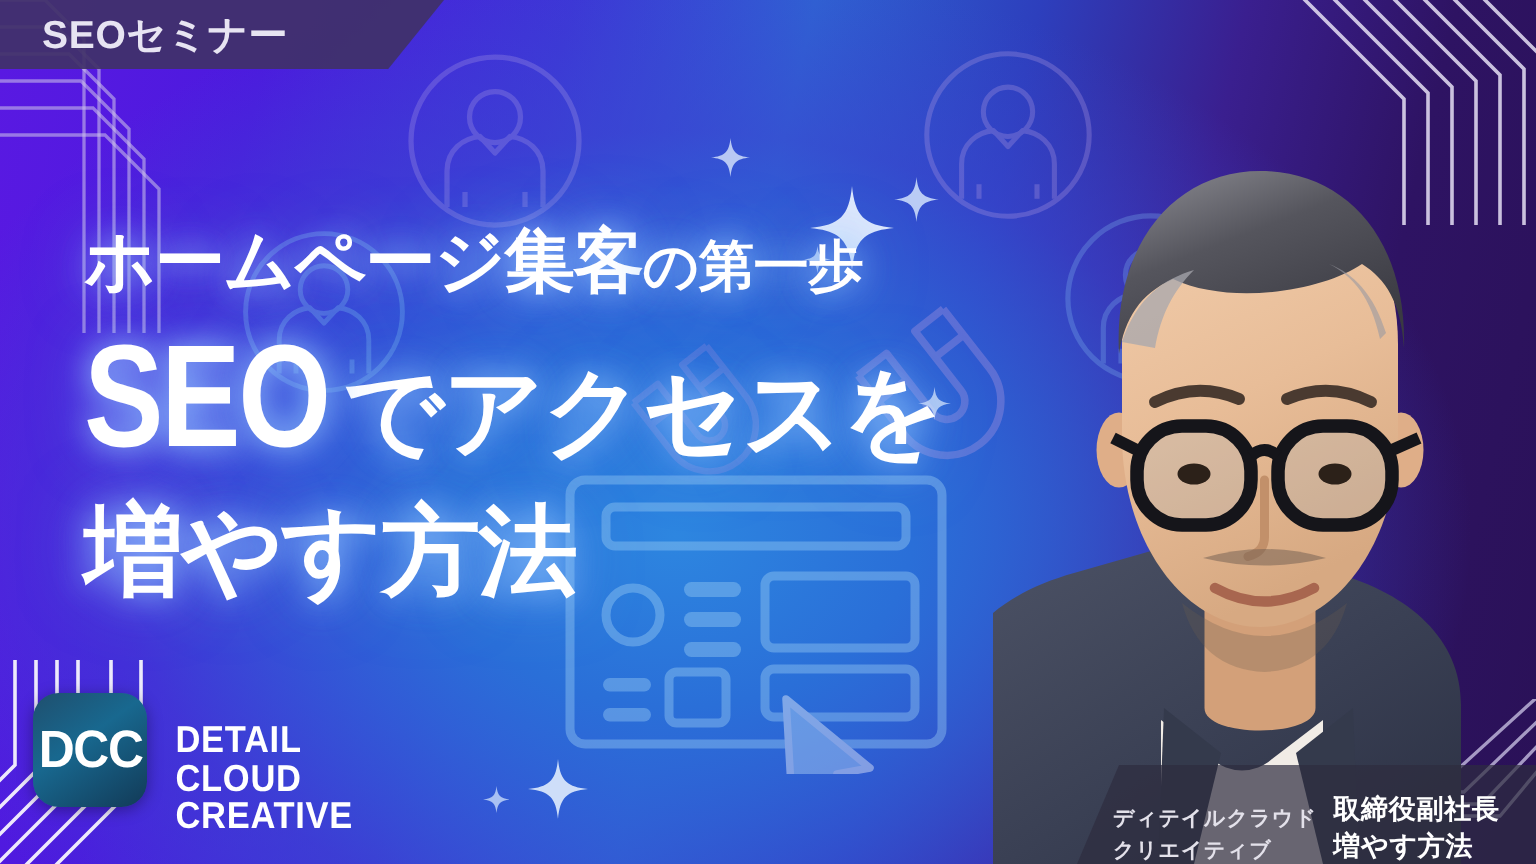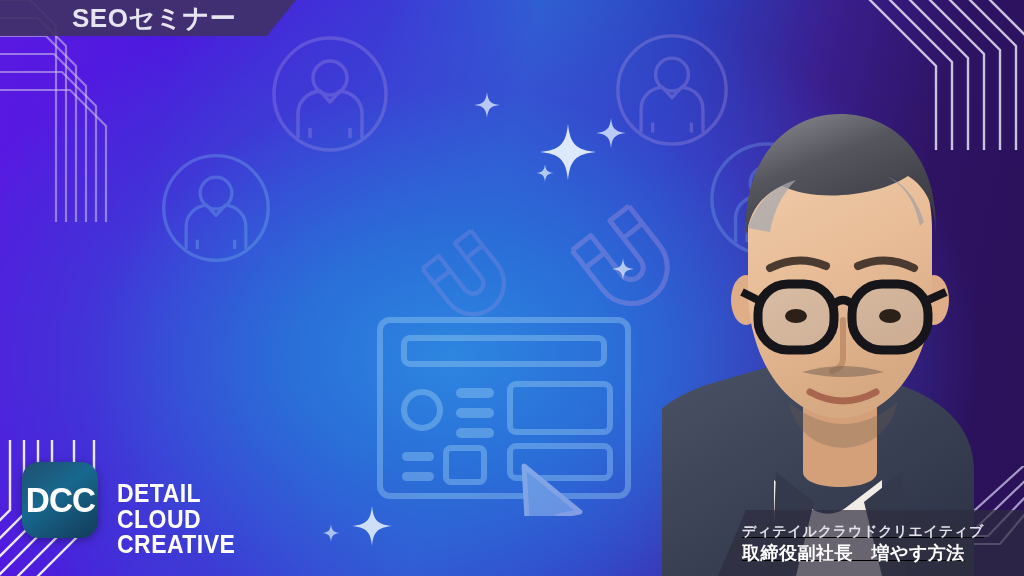--- a/index.html
+++ b/index.html
@@ -35,24 +35,24 @@
   #sparkle-1 { left:540px; top:124px; }
   #sparkle-2 { left:596px; top:118px; }
   #sparkle-3 { left:536px; top:164px; }
   #sparkle-4 { left:612px; top:258px; }
   #sparkle-5 { left:352px; top:506px; }
   #sparkle-6 { left:322px; top:524px; }
   #sparkle-7 { left:474px; top:92px;  }
 
   
   #tag-seminar {
-    position:absolute; left:0; top:0; width:296px; height:36px;
+    position:absolute; left:0; top:0; width:296px; height:46px;
     background:rgba(64,49,104,0.92);
     clip-path:polygon(0 0, 296px 0, 258px 47px, 0 47px);
-    display:flex; align-items:center;padding-left:44px;
+    display:flex; align-items:center;
   }
   #tag-seminar-label {
     margin-left:28px; color:#e7e4f2; font-size:26px; font-weight:700;
     letter-spacing:.5px; line-height:1;
   }
 
   
   #headline { position:absolute; left:56px; top:150px; width:700px; }
   .hl-glow { text-shadow:0 0 22px rgba(150,200,255,.95), 0 0 44px rgba(120,170,255,.55); }
 
@@ -97,23 +97,22 @@
   #logo-wordmark span {
     color:#fff; font-weight:700; font-size:25px; letter-spacing:.5px;
     transform:scaleX(.92); transform-origin:left center;
   }
 
   
   #name-plate {
     position:absolute; right:0; bottom:0; width:306px; height:66px;
     background:rgba(46,44,62,0.70);
     clip-path:polygon(28px 0, 306px 0, 306px 66px, 0 66px);
-    display:flex; flex-direction:column; align-items:flex-start; justify-content:center;
+    display:flex; flex-direction:row; align-items:flex-end; justify-content:center;
     padding-left:24px;
-    text-decoration:underline;
   }
   #name-plate-company {
     color:#e3e1ea; font-size:14px; font-weight:700; letter-spacing:.8px; line-height:1.45;
   }
   #name-plate-person {
     color:#ffffff; font-size:18px; font-weight:700; letter-spacing:.5px; line-height:1.35;
   }
 </style>
 </head>
 <body>
@@ -241,20 +240,31 @@
     <path d="M28 0 C30 20 36 26 56 28 C36 30 30 36 28 56 C26 36 20 30 0 28 C20 26 26 20 28 0Z" fill="#dcecff" opacity=".7"></path>
   </svg>
   <svg class="sparkle" id="sparkle-7" width="26" height="26" viewBox="0 0 56 56">
     <path d="M28 0 C30 20 36 26 56 28 C36 30 30 36 28 56 C26 36 20 30 0 28 C20 26 26 20 28 0Z" fill="#e4f0ff" opacity=".75"></path>
   </svg>
 
   <div id="tag-seminar">
     <span id="tag-seminar-label">SEOセミナー</span>
   </div>
 
+  <div id="headline">
+    <div id="headline-line1" class="hl-glow">
+      <span id="headline-line1-main">ホームページ集客</span>
+      <span id="headline-line1-sub">の第一歩</span>
+    </div>
+    <div id="headline-line2" class="hl-glow">
+      <span id="headline-seo">SEO</span>
+      <span id="headline-line2-rest">でアクセスを</span>
+    </div>
+    <div id="headline-line3" class="hl-glow">増やす方法</div>
+  </div>
 
   <div id="portrait">
     <svg width="362" height="576" viewBox="0 0 362 576" fill="none">
       <defs>
         <linearGradient id="jacketG" x1="0" y1="0" x2="1" y2="1">
           <stop offset="0%" stop-color="#4d5366"></stop>
           <stop offset="55%" stop-color="#3a4054"></stop>
           <stop offset="100%" stop-color="#2b3043"></stop>
         </linearGradient>
         <linearGradient id="skinG" x1="0" y1="0" x2="0.3" y2="1">

